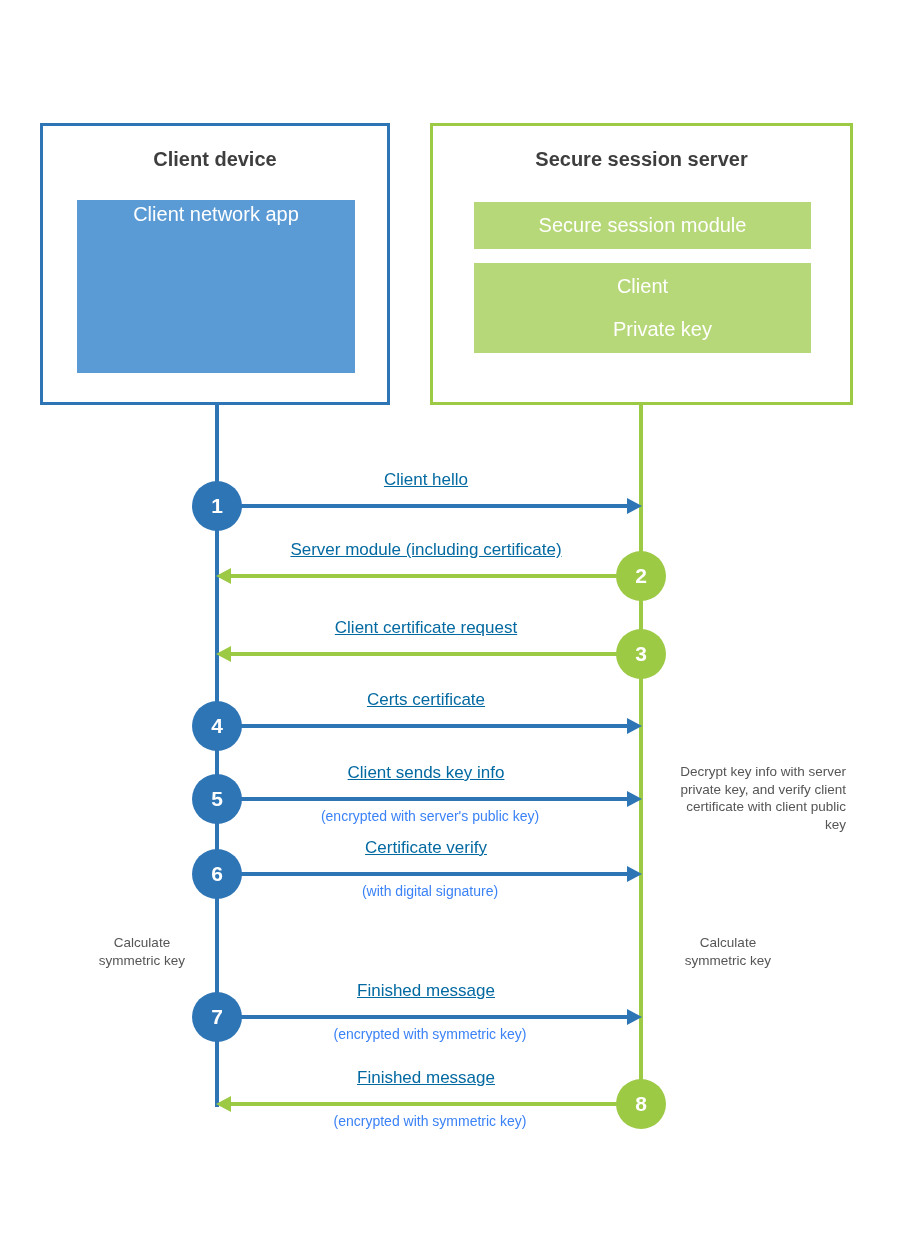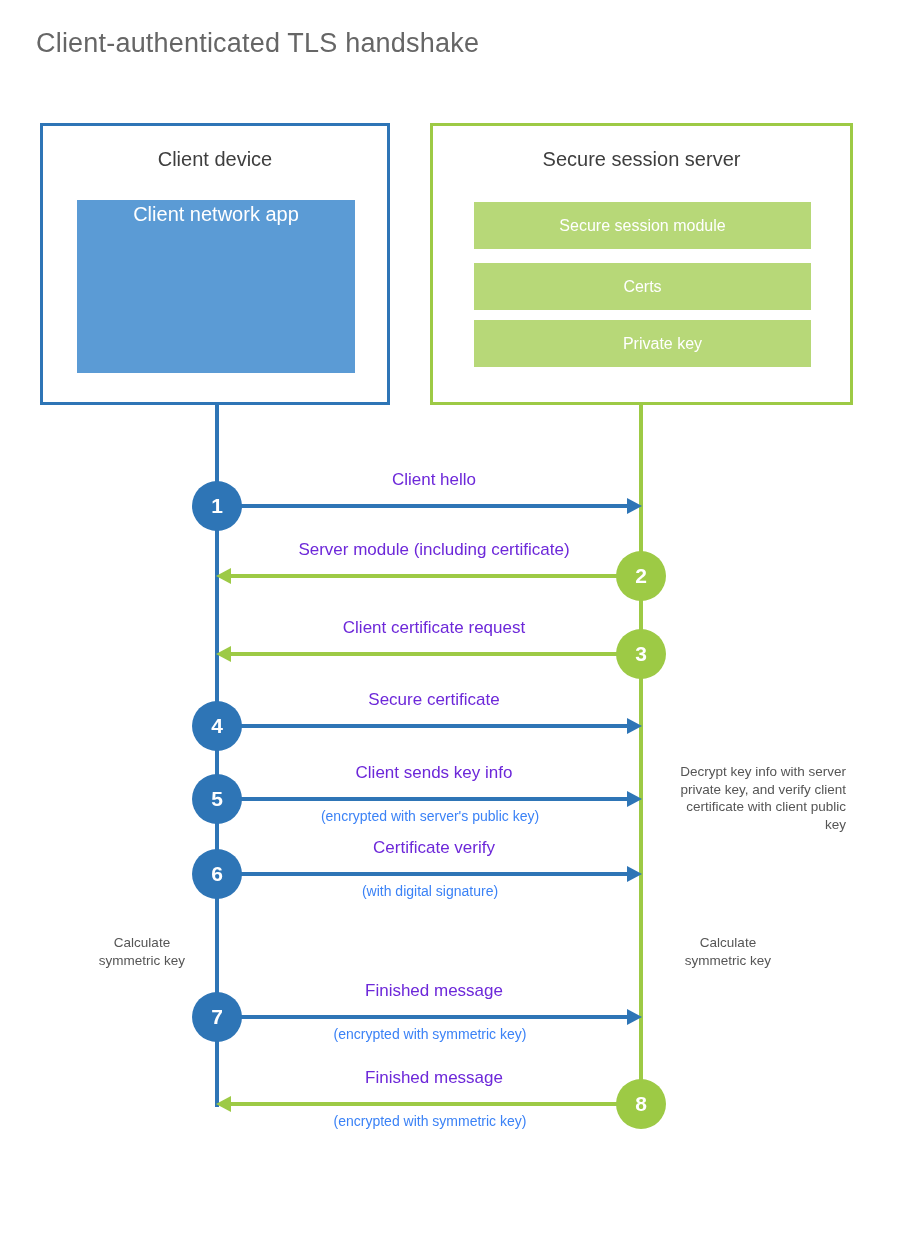--- a/index.html
+++ b/index.html
@@ -23,45 +23,45 @@
     letter-spacing: 0.2px;
   }
 
   
   .actor-box { position: absolute; top: 123px; height: 282px; background: #ffffff; }
   .client-box { left: 40px; width: 350px; border: 3px solid #2E75B6; }
   .server-box { left: 430px; width: 423px; border: 3px solid #9DCA45; }
   .actor-title {
     position: absolute; top: 148px;
     text-align: center;
-    font-size: 20px; font-weight: normal; color: #3E3E3E;
+    font-size: 20px; font-weight: bold; color: #3E3E3E;
   }
   .client-title { left: 40px; width: 350px; }
   .server-title { left: 430px; width: 423px; }
 
   .client-inner {
     position: absolute; left: 77px; top: 200px;
     width: 278px; height: 173px;
     background: #5B9BD5;
     display: flex; justify-content: center;
   }
   .client-inner .inner-label {
     width: 175px; text-align: center;
     color: #ffffff; font-size: 20px; line-height: 1.4;
   }
   .server-bar {
     position: absolute; left: 474px;
     width: 337px; height: 47px;
     background: #B7D878;
     display: flex; align-items: center; justify-content: center;
-    color: #ffffff; font-size: 16px;
+    color: #ffffff; font-size: 20px;
   }
   .bar-0 { top: 202px; }
   .bar-1 { top: 263px; }
-  .bar-2 { top: 320px; padding-left: 40px; }
+  .bar-2 { top: 306px; padding-left: 40px; }
 
   
   .lifeline { position: absolute; width: 4px; z-index: 1; }
   .client-lifeline { left: 215px; top: 403px; height: 704px; background: #2E75B6; }
   .server-lifeline { left: 639px; top: 403px; height: 724px; background: #9DCA45; }
 
   
   .step-row { position: absolute; left: 0; width: 900px; height: 80px; }
   .circle {
     position: absolute; top: 15px;
@@ -80,54 +80,53 @@
   .head {
     position: absolute; top: 32px; width: 0; height: 0;
     border-top: 8px solid transparent;
     border-bottom: 8px solid transparent;
     z-index: 2;
   }
   .blue  .head { left: 627px; border-left: 15px solid #2E75B6; }
   .green .head { left: 216px; border-right: 15px solid #9DCA45; }
 
   .msg-label {
-    position: absolute; top: 4px; left: 224px; width: 420px;
-    text-align: center; font-size: 17px; color: #6d28d9;
+    position: absolute; top: 4px; left: 216px; width: 420px;
+    text-align: center; font-size: 17px; color: #0369a1; text-decoration: underline;
   }
   .msg-sub {
     position: absolute; top: 49px; left: 220px; width: 420px;
     text-align: center; font-size: 14px; color: #3b82f6;
   }
 
   
   .note {
     position: absolute;
     font-size: 13.5px; line-height: 1.3; color: #555555;
   }
   .note-decrypt { left: 666px; top: 763px; width: 180px; text-align: right; }
   .note-calc-left { left: 86px; top: 934px; width: 112px; text-align: center; }
   .note-calc-right { left: 672px; top: 934px; width: 112px; text-align: center; }
 </style>
 </head>
 <body>
 
 <div class="canvas">
 
-  <div class="diagram-title">Client-authenticated TLS handshake</div>
 
   <div class="actor-box client-box"></div>
   <div class="actor-title client-title">Client device</div>
   <div class="client-inner">
     <div class="inner-label">Client network app</div>
   </div>
 
   <div class="actor-box server-box"></div>
   <div class="actor-title server-title">Secure session server</div>
   <div class="server-bar bar-0">Secure session module</div>
-  <div class="server-bar bar-1">Certs</div>
+  <div class="server-bar bar-1">Client</div>
   <div class="server-bar bar-2">Private key</div>
 
   <div class="lifeline client-lifeline"></div>
   <div class="lifeline server-lifeline"></div>
 
   <div class="step-row blue right" style="top:466px">
     <div class="msg-label">Client hello</div>
     <div class="line"></div>
     <div class="head"></div>
     <div class="circle">1</div>
@@ -144,21 +143,21 @@
 
   <div class="step-row green left" style="top:614px">
     <div class="msg-label">Client certificate request</div>
     <div class="line"></div>
     <div class="head"></div>
     <div class="circle">3</div>
     <div class="msg-sub"></div>
   </div>
 
   <div class="step-row blue right" style="top:686px">
-    <div class="msg-label">Secure certificate</div>
+    <div class="msg-label">Certs certificate</div>
     <div class="line"></div>
     <div class="head"></div>
     <div class="circle">4</div>
     <div class="msg-sub"></div>
   </div>
 
   <div class="step-row blue right" style="top:759px">
     <div class="msg-label">Client sends key info</div>
     <div class="line"></div>
     <div class="head"></div>

